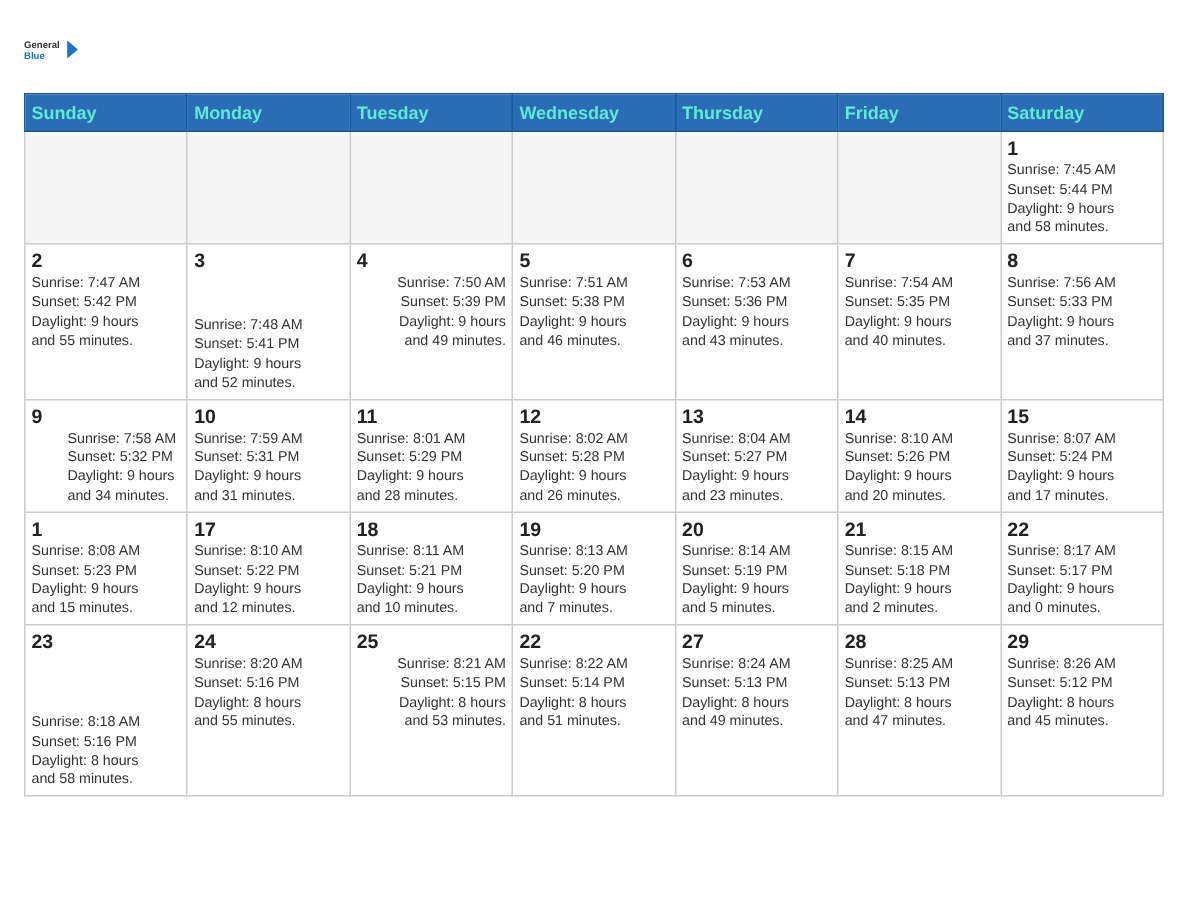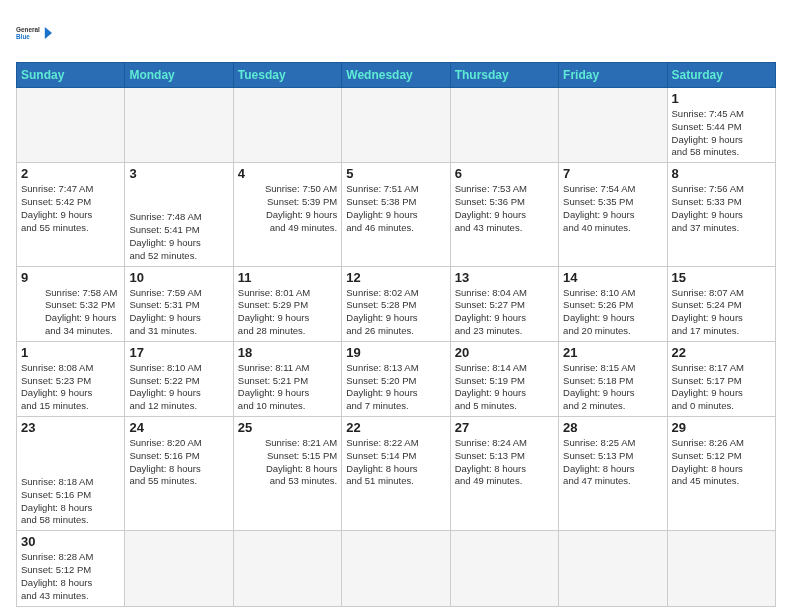--- a/index.html
+++ b/index.html
@@ -320,29 +320,14 @@
 and 47 minutes.</div>
         </td>
         <td>
           <span class="day-num">29</span>
           <div class="day-info" style="white-space: pre-line;">Sunrise: 8:26 AM
 Sunset: 5:12 PM
 Daylight: 8 hours
 and 45 minutes.</div>
         </td>
       </tr>
-      <tr class="last-row">
-        <td>
-          <span class="day-num">30</span>
-          <div class="day-info" style="white-space: pre-line;">Sunrise: 8:28 AM
-Sunset: 5:12 PM
-Daylight: 8 hours
-and 43 minutes.</div>
-        </td>
-        <td class="empty"></td>
-        <td class="empty"></td>
-        <td class="empty"></td>
-        <td class="empty"></td>
-        <td class="empty"></td>
-        <td class="empty"></td>
-      </tr>
     </tbody>
 </table>
 
 </body></html>

